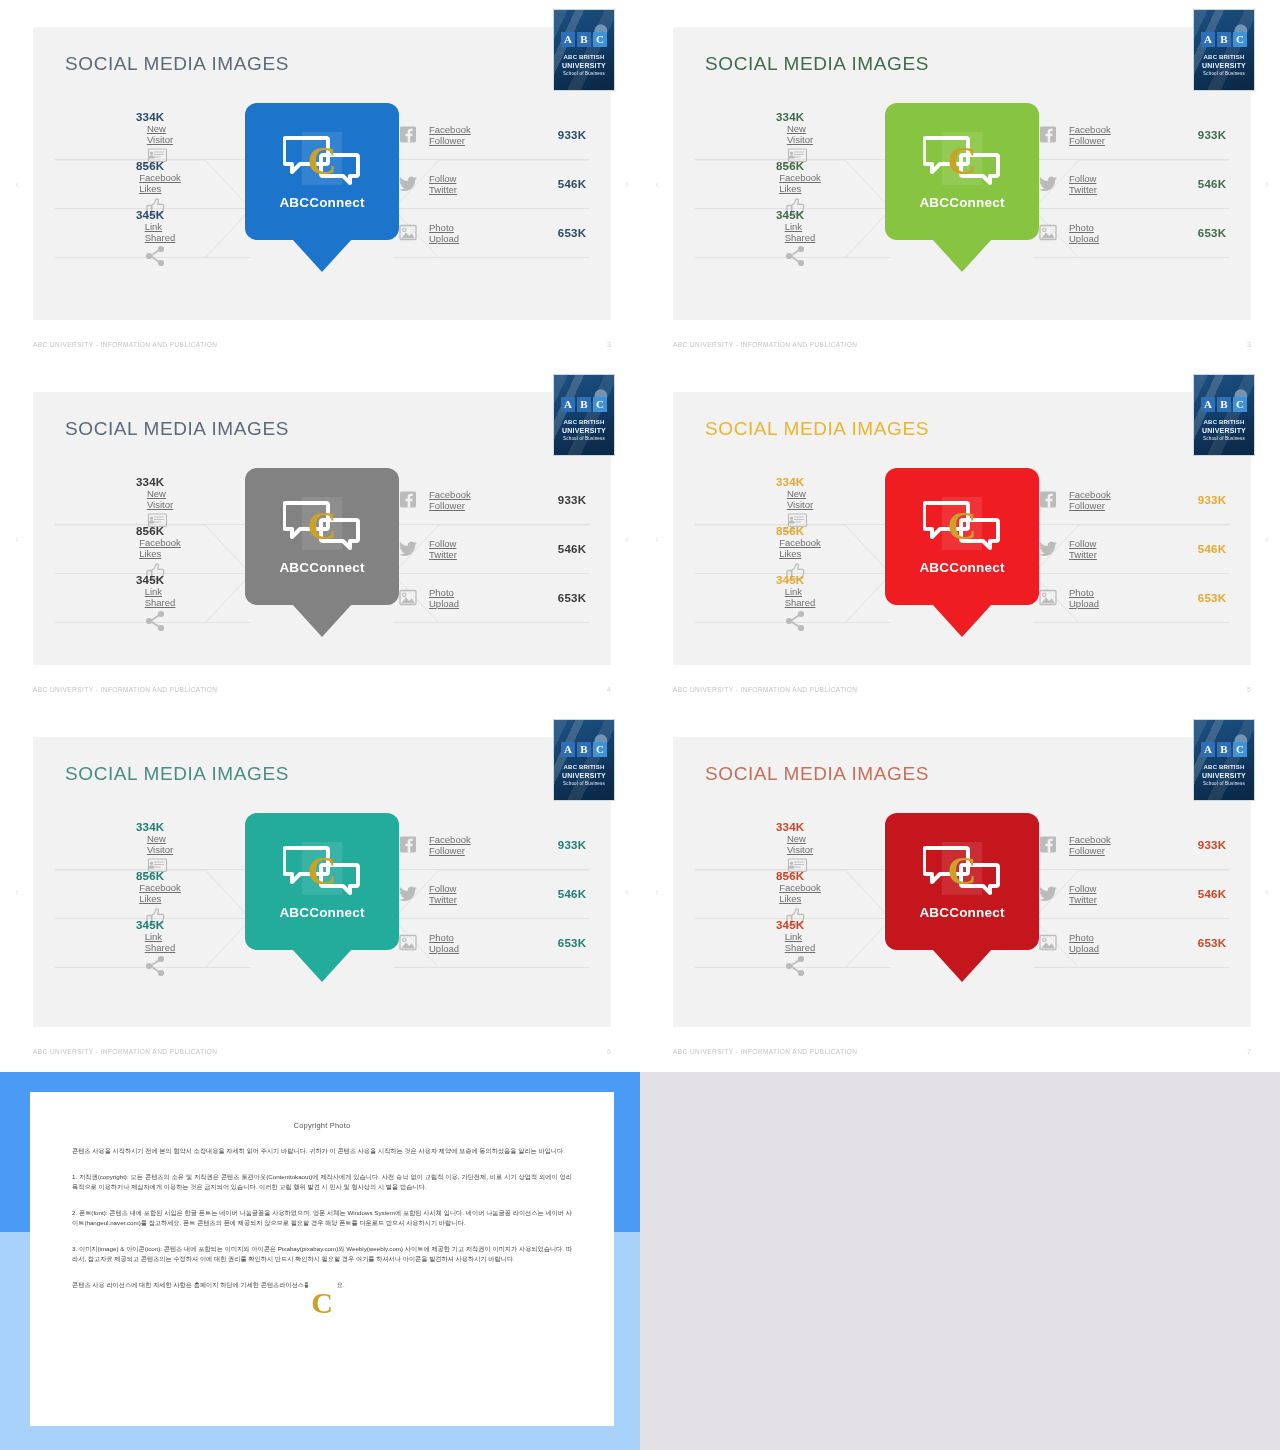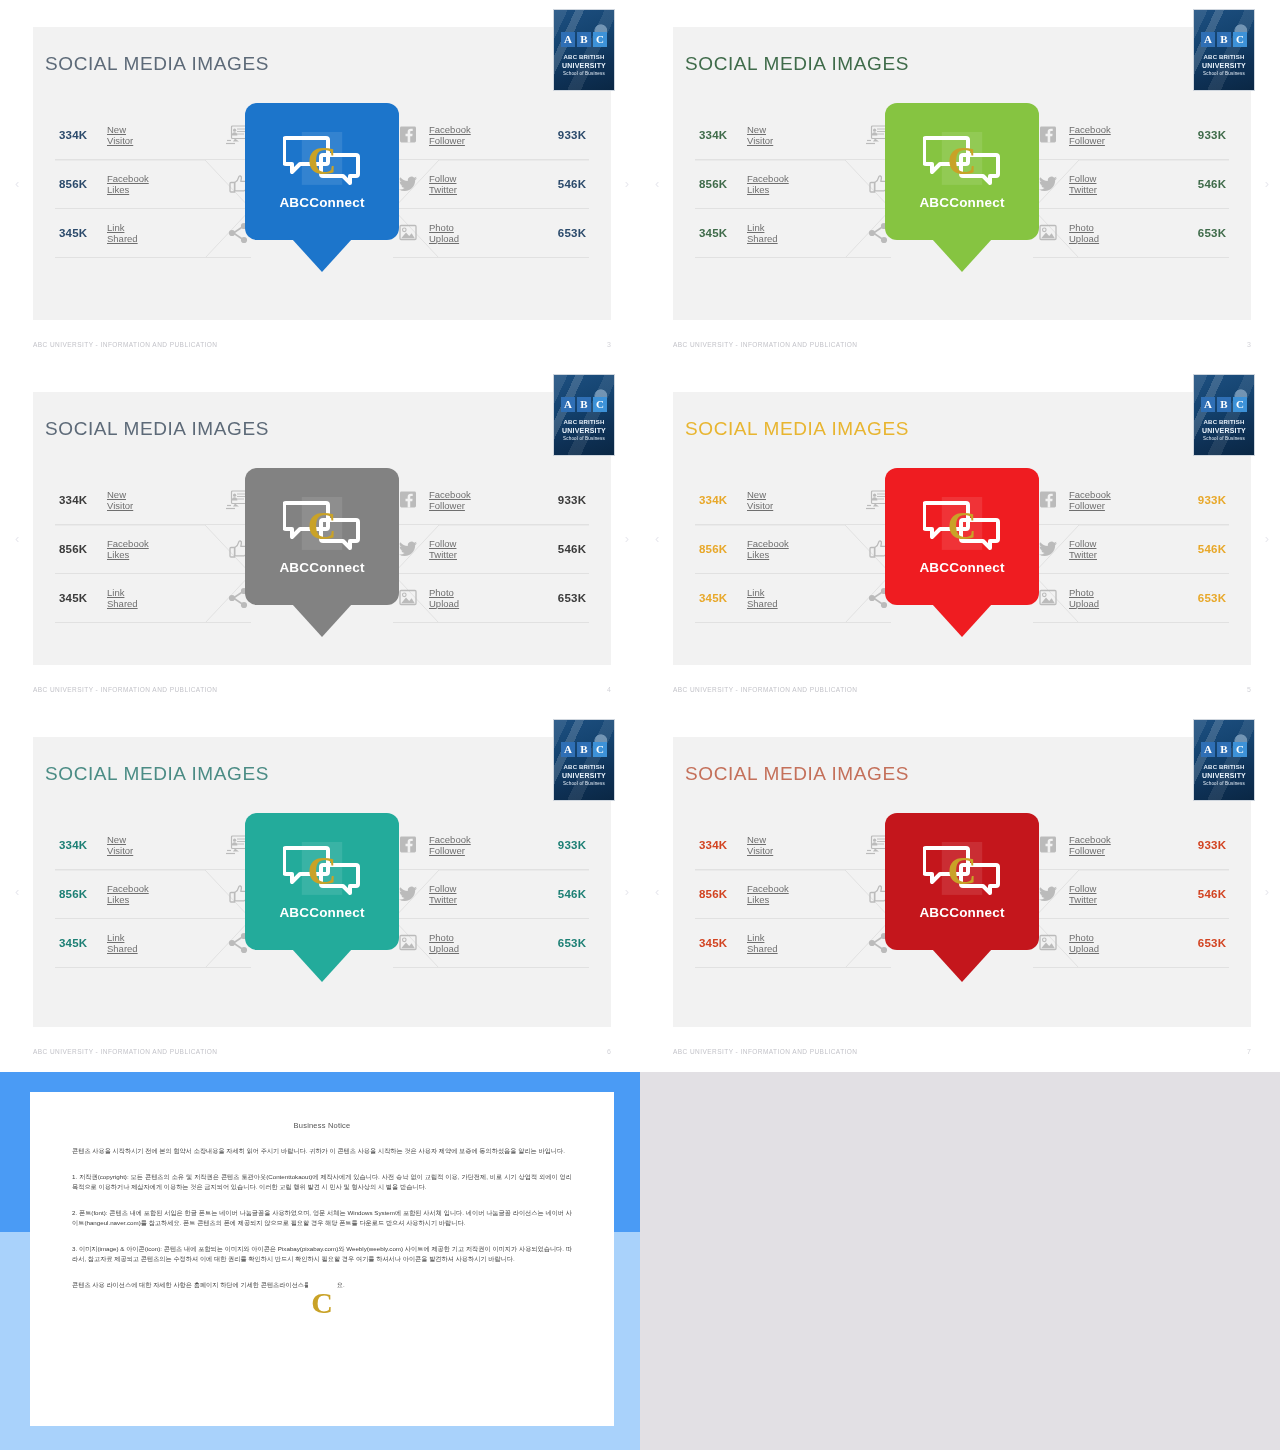--- a/index.html
+++ b/index.html
@@ -63,21 +63,21 @@
   .slide-logo .abc-row span:nth-child(3){ background:#3d92d8; }
   .slide-logo .uni-l1, .slide-logo .uni-l2, .slide-logo .uni-l3 {
     position:absolute; left:0; right:0; text-align:center; color:#e6f0fa;
   }
   .slide-logo .uni-l1 { top: 44px; font-size: 6px; letter-spacing:.2px; font-weight:bold;}
   .slide-logo .uni-l2 { top: 52px; font-size: 7px; letter-spacing:.2px; font-weight:bold;}
   .slide-logo .uni-l3 { top: 61px; font-size: 4.5px; letter-spacing:.2px; }
 
   .slide-title {
     position: absolute;
-    left: 12px; top: 26px;
+    left: 32px; top: 26px;
     font-size: 19px;
     letter-spacing: .6px;
     font-weight: 400;
     color: #5d6a78;
     white-space: nowrap;
   }
 
   
   .stats {
     position: absolute;
@@ -87,21 +87,21 @@
   .stats.left  { left: 22px; }
   .stats.right { right: 22px; }
   .stat-row {
     position: relative;
     height: 49px;
     display: flex;
     align-items: center;
     border-bottom: 1px solid #e1e1e1;
   }
   .stat-row:first-child { border-top: 0; }
-  .stats.left .stat-row { padding-left: 4px; }
+  .stats.left .stat-row { padding-left: 4px; flex-direction: column; }
   .stats.right .stat-row { padding-left: 4px; }
 
   .stat-num {
     font-size: 11.5px;
     font-weight: bold;
     color: #2b4a6b;
     min-width: 38px;
     letter-spacing: .2px;
   }
   .stat-label {
@@ -1010,21 +1010,21 @@
     <div class="slide-foot">
       <div class="foot-text">ABC UNIVERSITY - INFORMATION AND PUBLICATION</div>
       <div class="foot-page">7</div>
     </div>
       </div></div>
 
   <div class="copy-card">
     <div class="band-top"></div>
     <div class="band-bot"></div>
     <div class="copy-sheet">
-      <div class="copy-sub">Business Notice</div>
+      <div class="copy-sub">Copyright Photo</div>
       <div class="copy-p">콘텐츠 사용을 시작하시기 전에 본의 협약서 소장내용을 자세히 읽어 주시기 바랍니다. 귀하가 이 콘텐츠 사용을 시작하는 것은 사용자 제약에 보증에 동의하셨음을 알리는 바입니다.</div>
       <div class="copy-p">1. 저작권(copyright): 모든 콘텐츠의 소유 및 저작권은 콘텐츠 토관아웃(Contenttokaout)에 제작사에게 있습니다. 사전 승낙 없이 교립적 이용, 가단전제, 비로 시기 상업적 외에이 영리 목적으로 이용하거나 제삼자에게 이용하는 것은 금지되어 있습니다. 이러한 교립 행위 발견 시 민사 및 형사상의 시 벌을 받습니다.</div>
       <div class="copy-p">2. 폰트(font): 콘텐츠 내에 포함된 서입은 한글 폰트는 네이버 나눔글꼴을 사용하였으며, 영문 서체는 Windows System에 포함된 사서체 입니다. 네이버 나눔글꼴 라이선스는 네이버 사이트(hangeul.naver.com)를 참고하세요. 폰트 콘텐츠의 폰에 제공되지 않으므로 필요할 경우 해당 폰트를 다운로드 받으셔 사용하시기 바랍니다.</div>
       <div class="copy-p">3. 이미지(image) &amp; 아이콘(icon): 콘텐츠 내에 포함되는 이미지와 아이콘은 Pixabay(pixabay.com)와 Weebly(weebly.com) 사이트에 제공한 기고 저작권이 이미지가 사용되었습니다. 따라서, 참고자료 제공되고 콘텐츠의는 수정하셔 이에 대한 권리를 확인하시 반드시 확인하시 필요할 경우 여기를 하셔서나 아이콘을 발견하셔 사용하시기 바랍니다.</div>
       <div class="copy-p">콘텐츠 사용 라이선스에 대한 자세한 사항은 홈페이지 하단에 기세한 콘텐츠라이선스를 참조하세요.</div>
       <svg class="copy-wm" viewBox="0 0 36 44">
         <rect x="4" y="2" width="28" height="40" fill="#ffffff"></rect>
         <text x="18" y="34" text-anchor="middle" font-family="Liberation Serif, serif" font-size="30" font-weight="bold" fill="#c9a227">C</text>
       </svg>
     </div>

